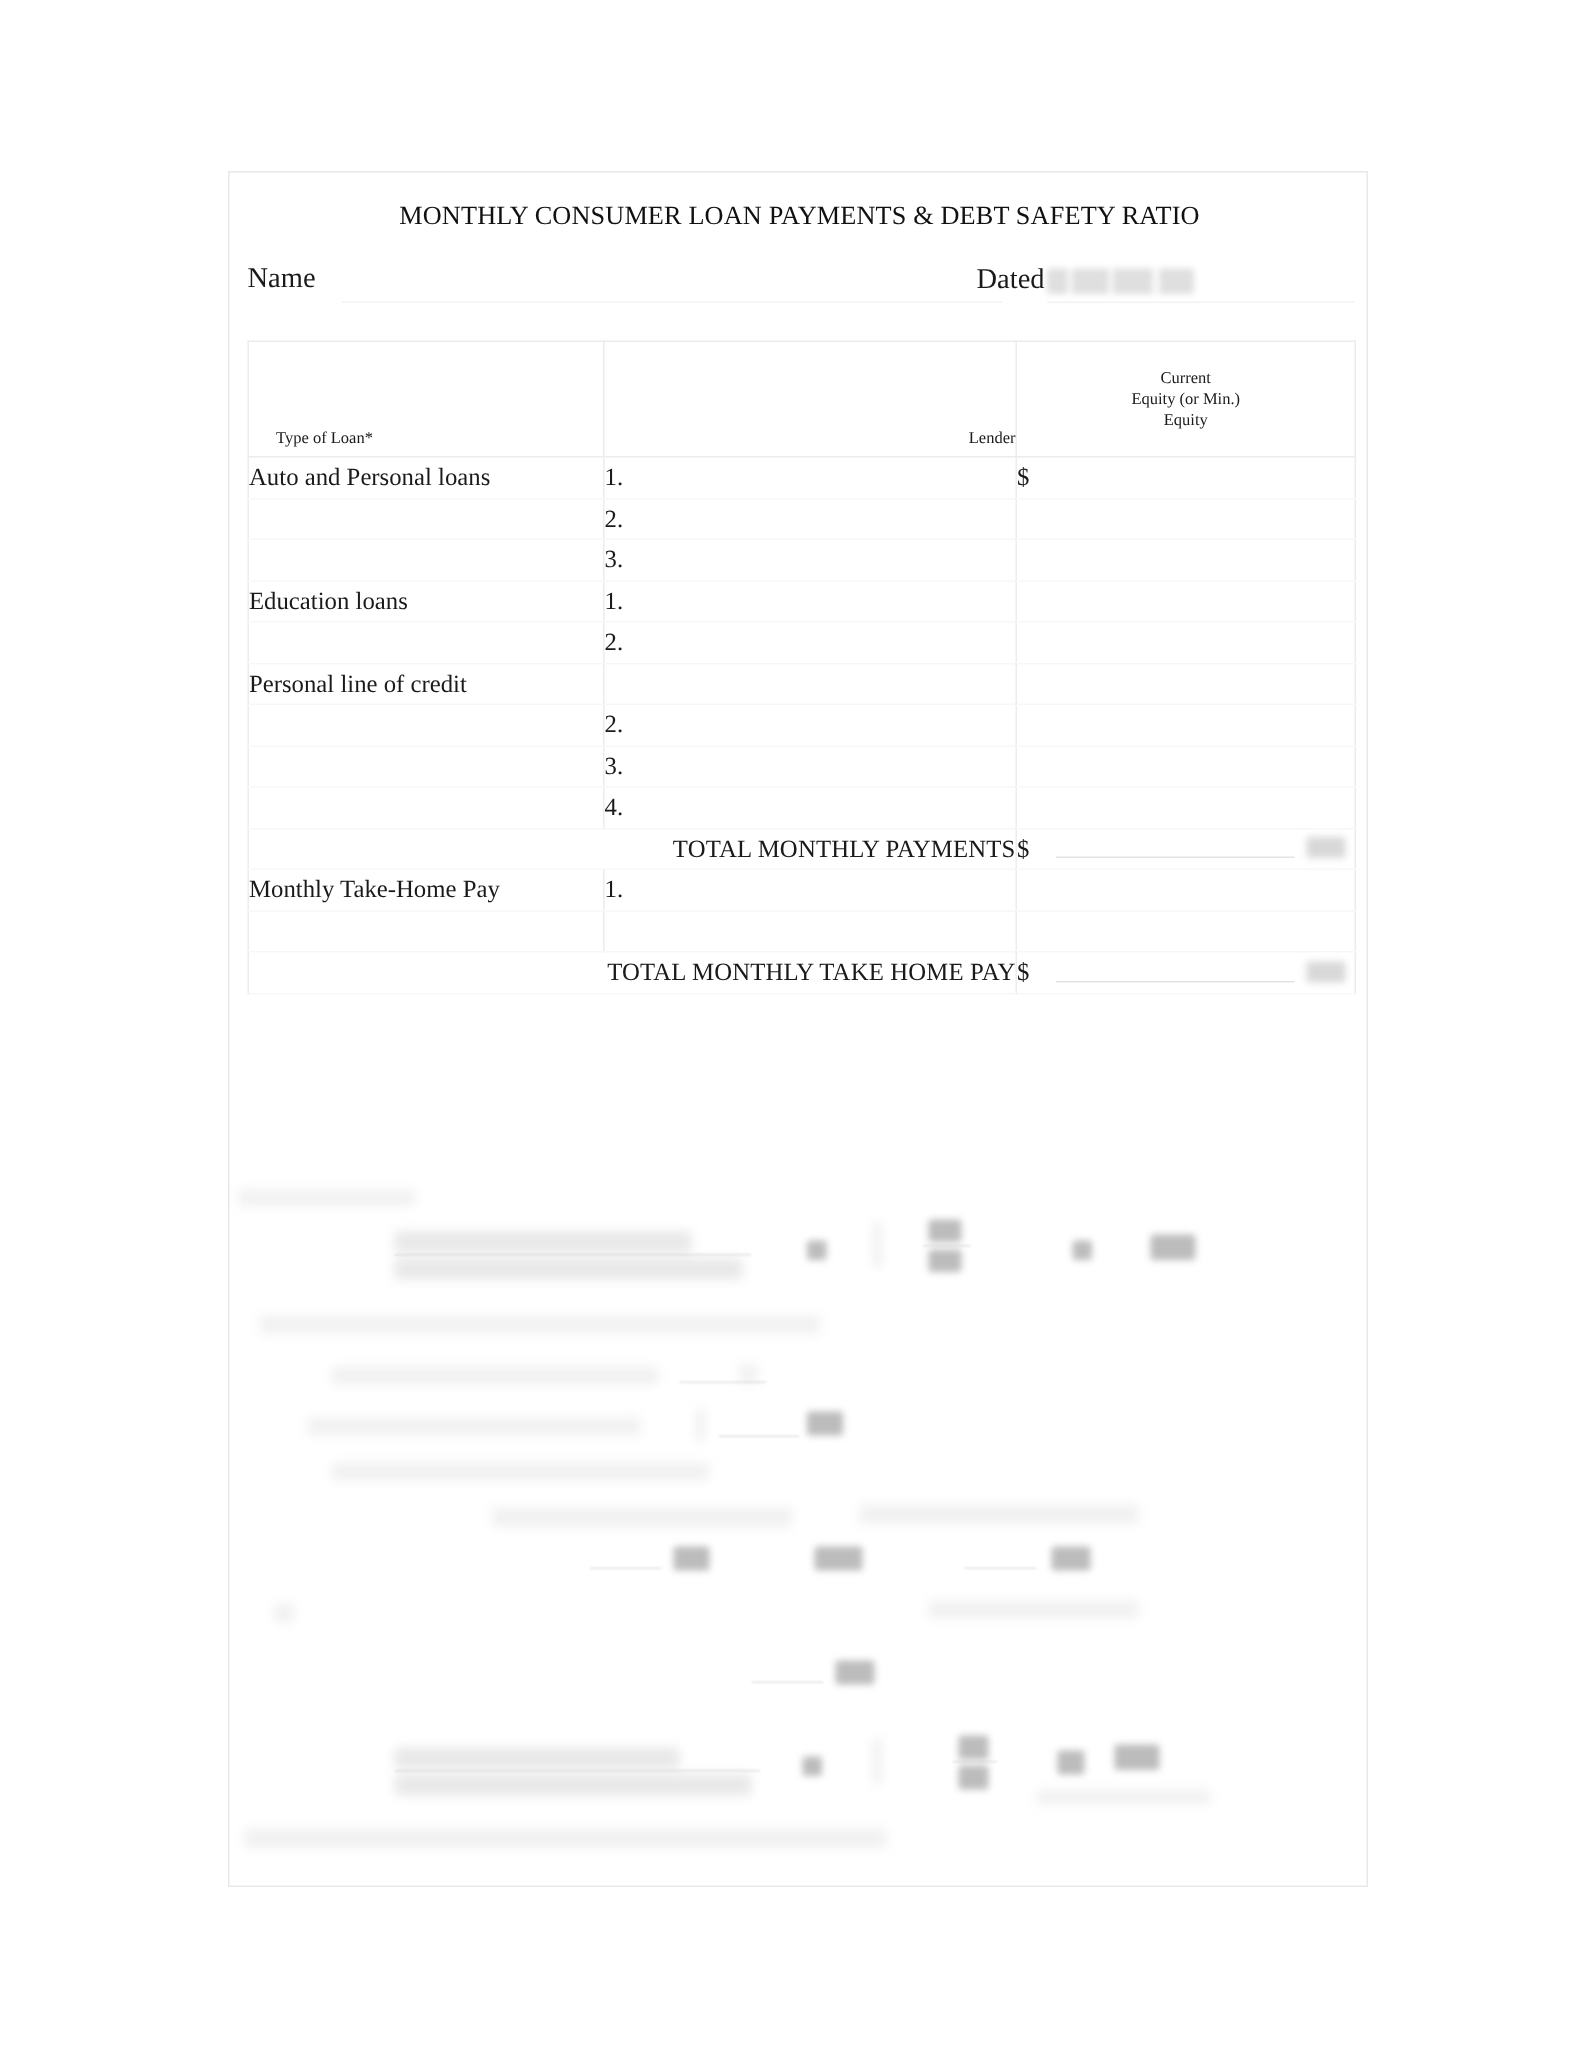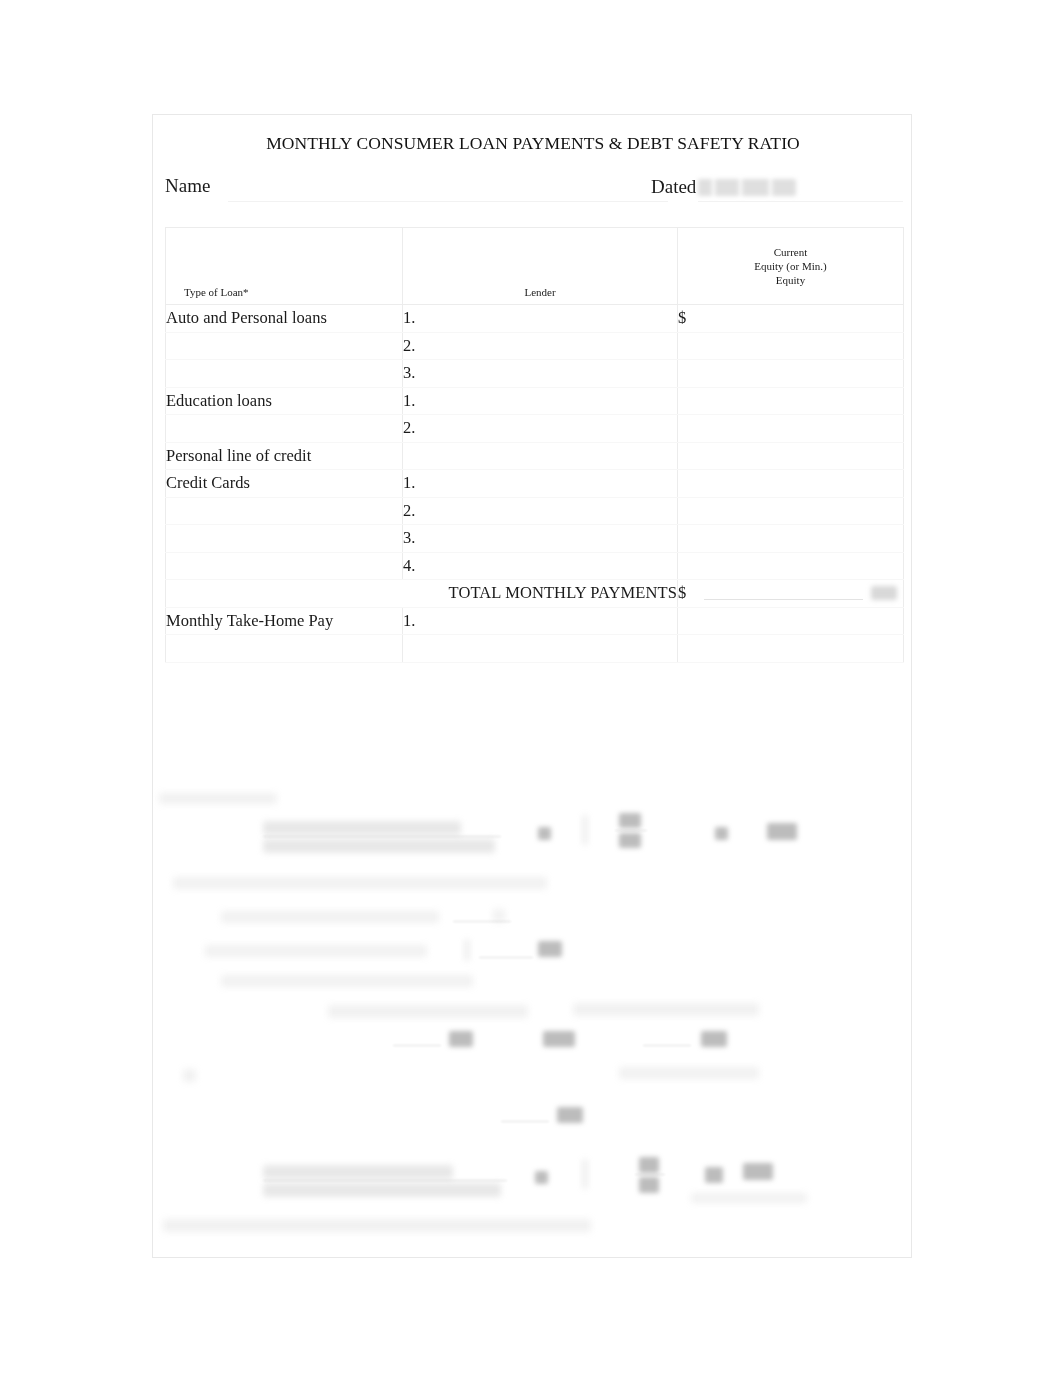--- a/index.html
+++ b/index.html
@@ -115,21 +115,21 @@
     vertical-align: bottom;
     font-weight: normal;
   }
   .loan-table thead th {
     height: 70px;
     vertical-align: bottom;
     padding-bottom: 6px;
     font-size: 11px;
   }
   .th-type   { text-align: left; padding-left: 18px !important; }
-  .th-lender { text-align: center; }
+  .th-lender { text-align: right; }
   .th-pay    { text-align: center; vertical-align: middle !important; padding-bottom: 0 !important; line-height: 1.28; }
 
   .loan-table tbody td {
     height: 26.5px;
     font-size: 16.5px;
     line-height: 26.5px;
     border-top: 1px solid #f7f7f7;
     border-bottom: 1px solid #f7f7f7;
     border-left: 1px solid #ececec;
     border-right: 1px solid #ececec;
@@ -271,25 +271,20 @@
         <td class="td-type"></td>
         <td class="td-lender"><span>2.</span></td>
         <td class="td-pay"></td>
       </tr>
       <tr>
         <td class="td-type">Personal line of credit</td>
         <td class="td-lender"><span></span></td>
         <td class="td-pay"></td>
       </tr>
       <tr>
-        <td class="td-type">Credit Cards</td>
-        <td class="td-lender"><span>1.</span></td>
-        <td class="td-pay"></td>
-      </tr>
-      <tr>
         <td class="td-type"></td>
         <td class="td-lender"><span>2.</span></td>
         <td class="td-pay"></td>
       </tr>
       <tr>
         <td class="td-type"></td>
         <td class="td-lender"><span>3.</span></td>
         <td class="td-pay"></td>
       </tr>
       <tr>
@@ -312,20 +307,28 @@
         <td class="td-type">Monthly Take-Home Pay</td>
         <td class="td-lender"><span>1.</span></td>
         <td class="td-pay"></td>
       </tr>
       <tr>
         <td class="td-type"></td>
         <td class="td-lender"><span></span></td>
         <td class="td-pay"></td>
       </tr>
 
+      <tr class="total-row">
+        <td class="td-total-label" colspan="2">TOTAL MONTHLY TAKE HOME PAY</td>
+        <td class="td-total-value">
+          <span class="dollar-mark">$</span>
+          <span class="total-fill-rule"></span>
+          <span class="total-blur-val"></span>
+        </td>
+      </tr>
     </tbody>
   </table>
 
   <div class="redacted-block">
 
     <div class="rb faint" style="left:6px;  top:6px;   width:118px; height:11px;"></div>
 
     <div class="rb soft" style="left:110px; top:34px;  width:198px; height:14px;"></div>
     <div class="rb soft" style="left:110px; top:52px;  width:232px; height:14px;"></div>
     <div class="rb rule" style="left:110px; top:49px;  width:238px; height:1px;"></div>

